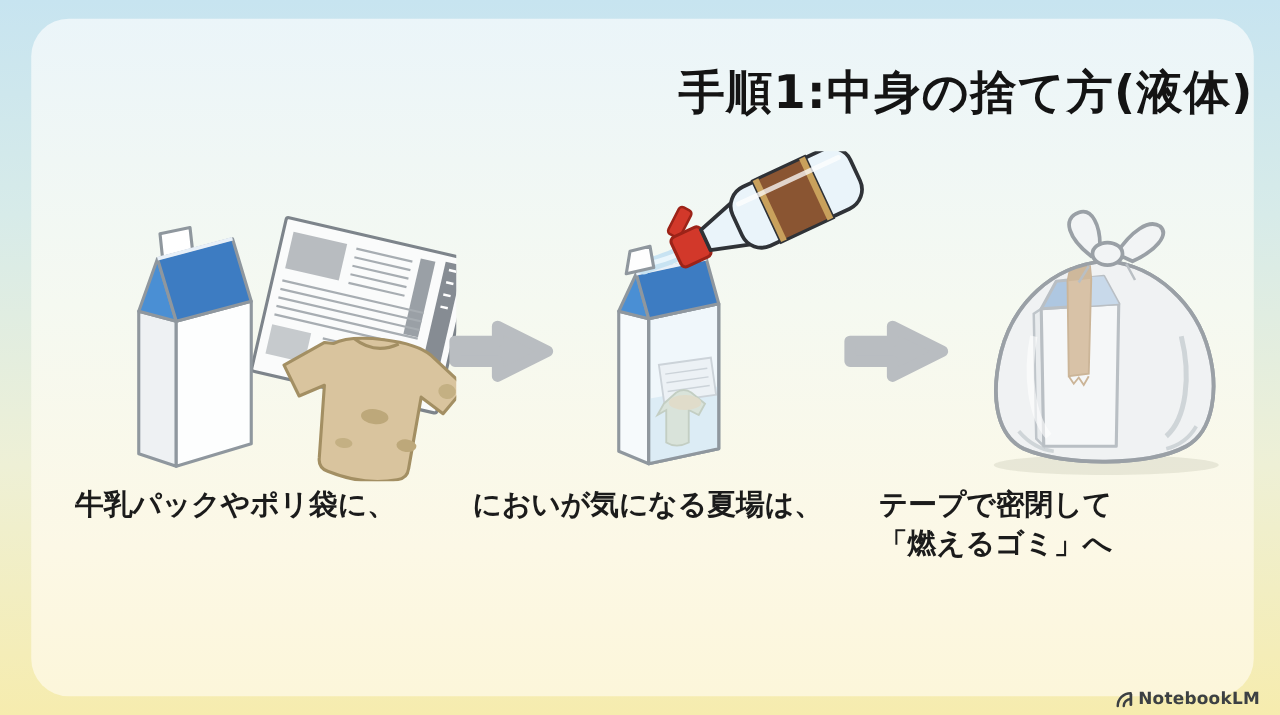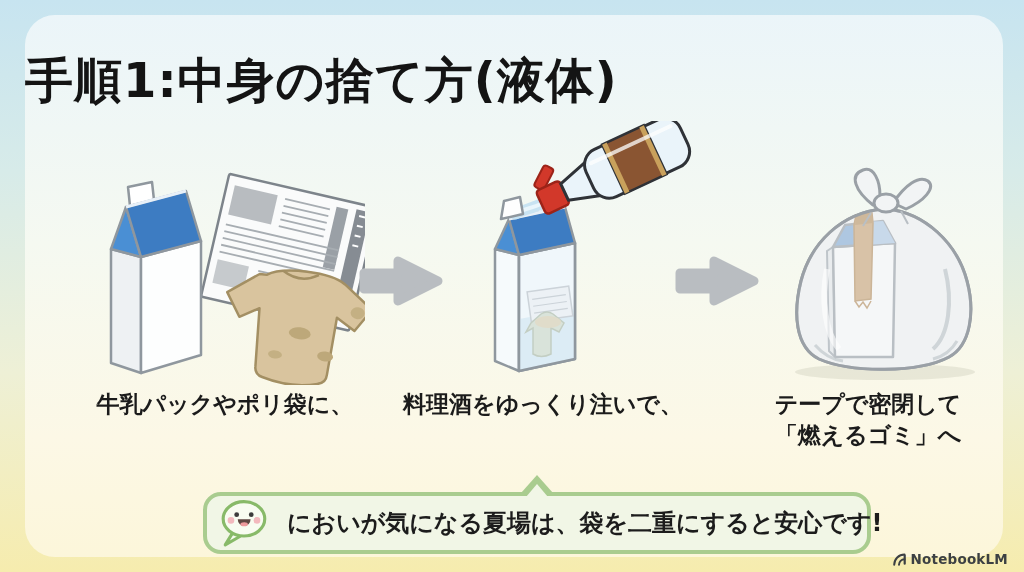--- a/index.html
+++ b/index.html
@@ -11,26 +11,26 @@
     position:relative;width:1024px;height:572px;
     background:linear-gradient(180deg,#c7e4f0 0%,#d7ebe9 30%,#eef0d6 65%,#f6ecae 100%);
   }
   .card{
     position:absolute;left:25px;top:15px;width:978px;height:542px;
     border-radius:30px;
     background:linear-gradient(180deg,#ebf5f9 0%,#f5f9f1 42%,#fcf8e6 78%,#fcf6da 100%);
   }
   .title{
     position:absolute;left:0;top:34px;width:100%;margin:0;
-    text-align:left;font-size:48px;font-weight:800;color:#141414;
+    text-align:right;font-size:37px;font-weight:800;color:#141414;
     letter-spacing:1px;
   }
   .illus{position:absolute;}
   .caption{
-    position:absolute;top:374px;width:330px;text-align:center;
+    position:absolute;top:374px;width:330px;text-align:left;
     font-size:23px;font-weight:700;color:#1b1b1b;line-height:31px;
   }
   .cap1{left:35px;}
   .cap2{left:353px;}
   .cap3{left:678px;}
   .arrow1{left:329px;top:236px;}
   .arrow2{left:645px;top:236px;}
   .callout{
     position:absolute;left:178px;top:477px;width:668px;height:62px;
     box-sizing:border-box;border:4px solid #a9cc8f;border-radius:18px;
@@ -188,42 +188,27 @@
         <path d="M126,52 C138,34 152,24 161,30 C169,37 157,50 139,58 Z"></path>
         <ellipse cx="119" cy="52" rx="12" ry="9"></ellipse>
       </g>
       <path d="M104,62 l-8,13 M134,60 l7,13" stroke="#b9bfc4" stroke-width="2" fill="none"></path>
     </svg>
 
     <div class="caption cap1">
       <div class="cap-line">牛乳パックやポリ袋に、</div>
     </div>
     <div class="caption cap2">
-      <div class="cap-line">料理酒をゆっくり注いで、</div>
+      <div class="cap-line">においが気になる夏場は、</div>
     </div>
     <div class="caption cap3">
       <div class="cap-line">テープで密閉して</div>
       <div class="cap-line">「燃えるゴミ」へ</div>
     </div>
 
-    <div class="callout">
-      <span class="notch-o"></span>
-      <span class="notch-i"></span>
-      <svg class="tip-icon" width="52" height="50" viewBox="0 0 50 48">
-        <path d="M14,32 L6,45 L20,37 Z" fill="#f8fcf1" stroke="#88ba69" stroke-width="3" stroke-linejoin="round"></path>
-        <ellipse cx="24" cy="20" rx="20" ry="16.5" fill="#f8fcf1" stroke="#88ba69" stroke-width="3"></ellipse>
-        <circle cx="17" cy="16" r="2.3" fill="#3c3c3c"></circle>
-        <circle cx="31" cy="16" r="2.3" fill="#3c3c3c"></circle>
-        <circle cx="11.5" cy="21.5" r="3.2" fill="#f3b9be"></circle>
-        <circle cx="36.5" cy="21.5" r="3.2" fill="#f3b9be"></circle>
-        <path d="M18,20.5 a6.2,6.2 0 0 0 12.4,0 z" fill="#5f4742"></path>
-        <ellipse cx="24.2" cy="25.2" rx="3.6" ry="2" fill="#ee9a9c"></ellipse>
-      </svg>
-      <span class="tip-text">においが気になる夏場は、袋を二重にすると安心です!</span>
-    </div>
   </div>
 
   <div class="footer">
     <svg width="15" height="15" viewBox="0 0 15 15">
       <path d="M2.2,12.8 A10.3,10.3 0 0 1 12.5,2.5" fill="none" stroke="#3c4043" stroke-width="2" stroke-linecap="round"></path>
       <path d="M7,12.8 A5.6,5.6 0 0 1 12.5,7.2" fill="none" stroke="#3c4043" stroke-width="2" stroke-linecap="round"></path>
       <rect x="11.6" y="2.5" width="2.2" height="10.3" rx="1.1" fill="#3c4043"></rect>
     </svg>
     <span class="brand-text">NotebookLM</span>
   </div>

